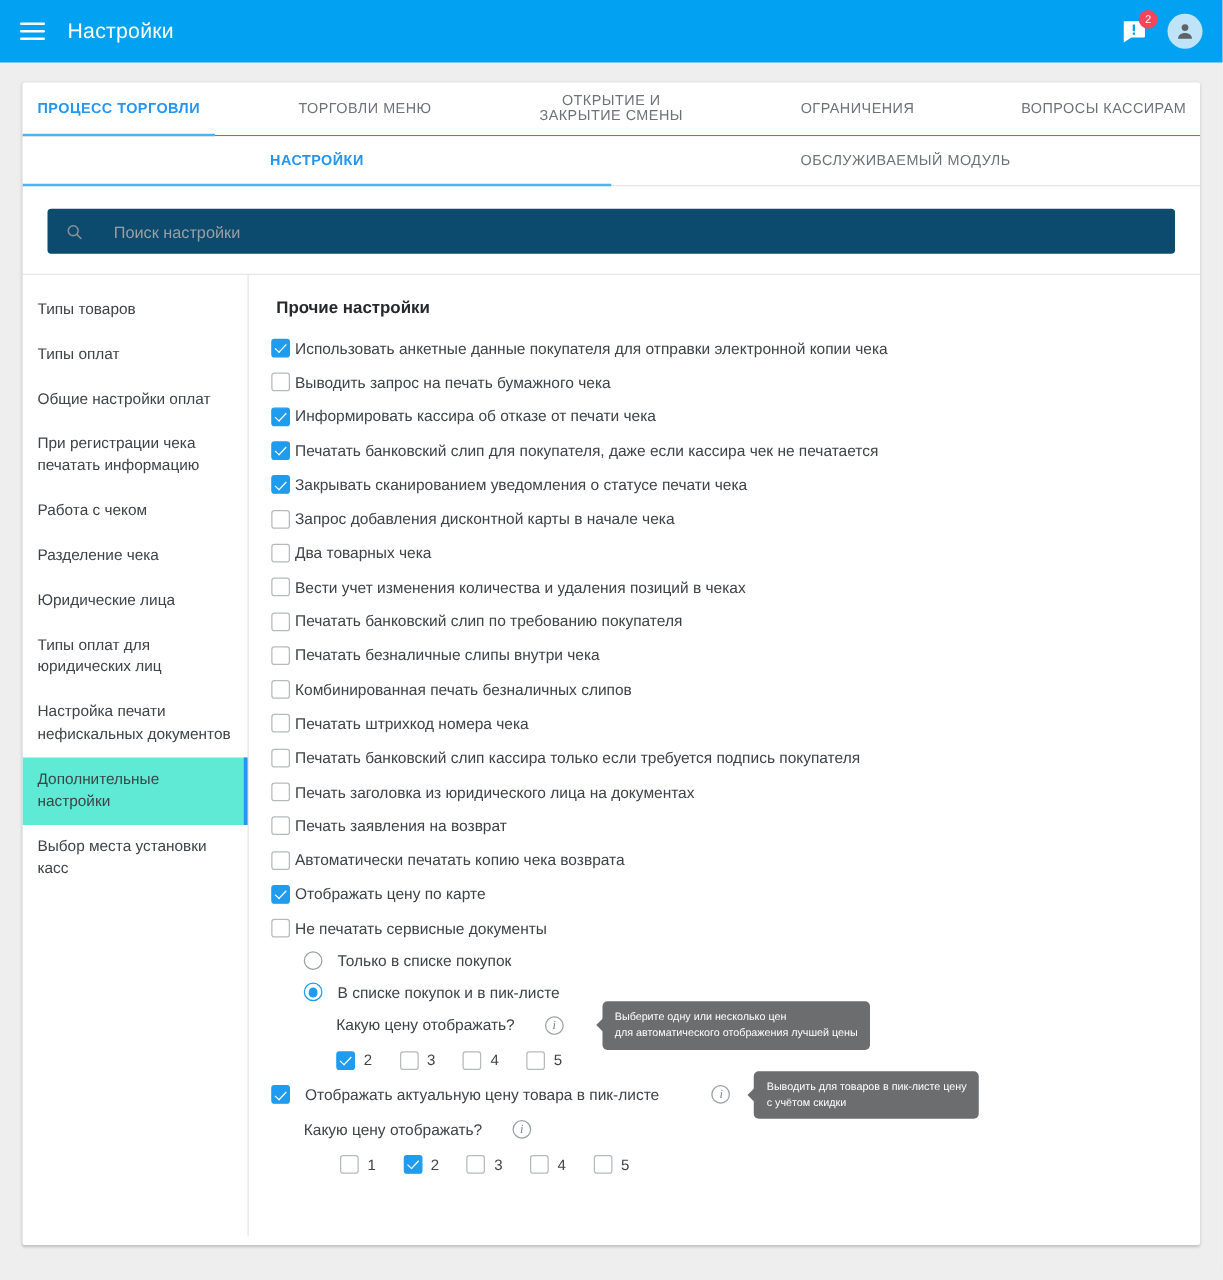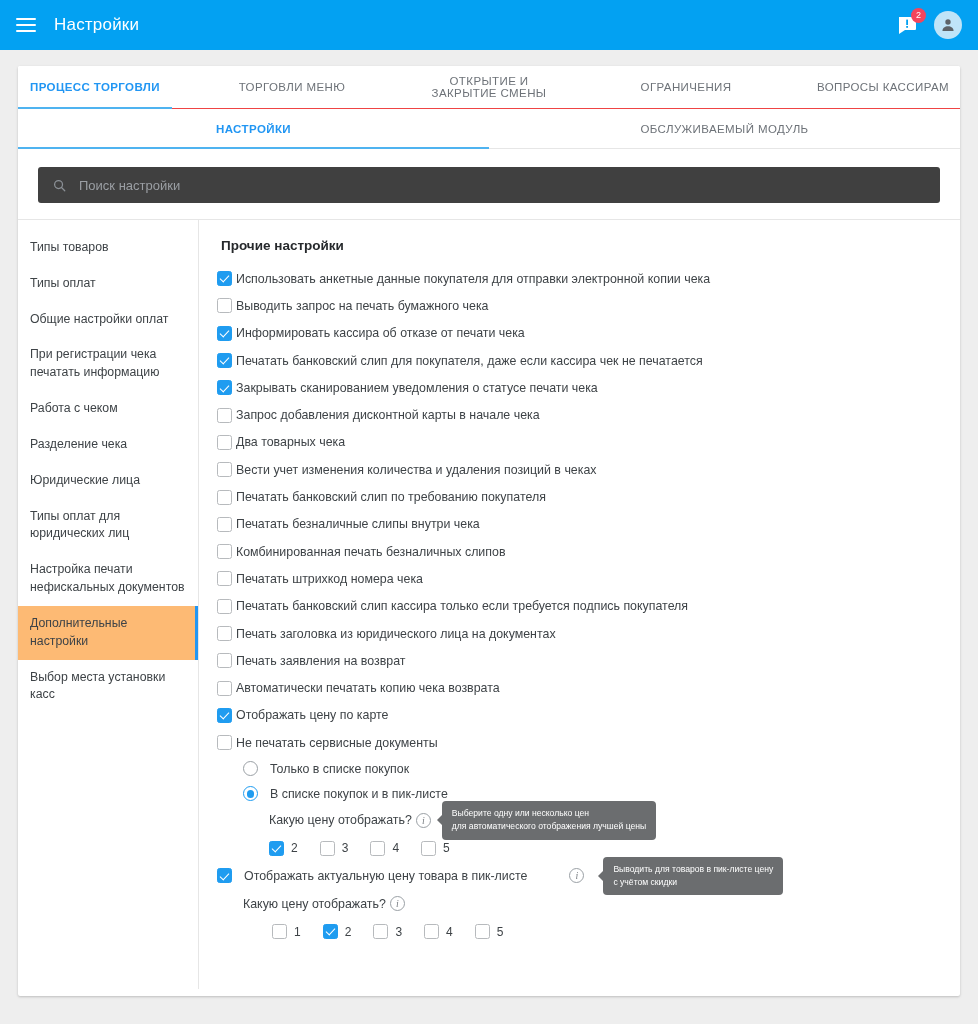--- a/index.html
+++ b/index.html
@@ -89,39 +89,39 @@
   }
   .tab-s.active { color: #2196f3; font-weight: bold; }
   .tab-s.active::after {
     content: ""; position: absolute; left: 0; right: 0; bottom: -1px;
     height: 2px; background: #4fb3f0;
   }
 
   
   .search-zone { padding: 18px 20px 16px 20px; }
   .search-box {
-    height: 36px; background: #404040; border-radius: 3px;
-    display: flex; align-items: center; padding: 0 14px; gap: 12px;
+    height: 36px; background: #0c4a6e; border-radius: 3px;
+    display: flex; align-items: center; padding: 0 14px; gap: 24px;
     cursor: text;
   }
   .search-placeholder { color: #9b9fa4; font-size: 13px; }
 
   
   .body-split { display: flex; border-top: 1px solid #e6e6e6; height: 770px; }
   .sidebar {
     width: 181px; flex: 0 0 181px;
     border-right: 1px solid #e6e6e6;
     padding-top: 10px;
   }
   .side-item {
     padding: 9px 12px 9px 12px;
     font-size: 12.3px; color: #3e4347; line-height: 1.45;
     cursor: pointer; position: relative;
   }
-  .side-item.active { background: #fdba74; }
+  .side-item.active { background: #5eead4; }
   .side-item.active::after {
     content: ""; position: absolute; right: 0; top: 0; bottom: 0;
     width: 3px; background: #2196f3;
   }
 
   .content { flex: 1 1 auto; padding: 18px 20px 0 18px; position: relative; }
   .section-title {
     font-size: 13.5px; font-weight: bold; color: #26292c;
     margin: 0 0 12px 4px;
   }
@@ -157,21 +157,21 @@
   }
   .rb.on { border-color: #1f9cf0; border-width: 1.8px; }
   .rb.on::after {
     content: ""; position: absolute; left: 2.8px; top: 2.8px;
     width: 7.4px; height: 7.4px; border-radius: 50%; background: #1f9cf0;
   }
   .rrow-label { font-size: 12.4px; color: #3e4347; }
 
   
   .qrow {
-    display: flex; align-items: center; gap: 4px;
+    display: flex; align-items: center; gap: 24px;
     height: 28px; margin-left: 52px; position: relative;
   }
   .qrow.indent-shallow { margin-left: 26px; }
   .qlabel { font-size: 12.4px; color: #3e4347; }
   .info {
     width: 15px; height: 15px; border-radius: 50%;
     border: 1.2px solid #9aa0a5; color: #7c8186;
     font-size: 10px; font-style: italic;
     display: flex; align-items: center; justify-content: center;
     font-family: "Liberation Serif", serif; cursor: pointer; flex: 0 0 15px;

